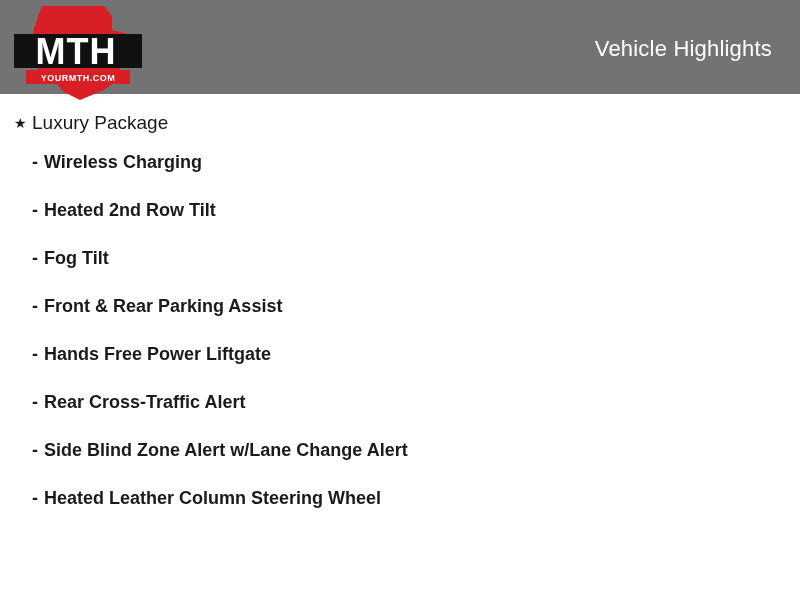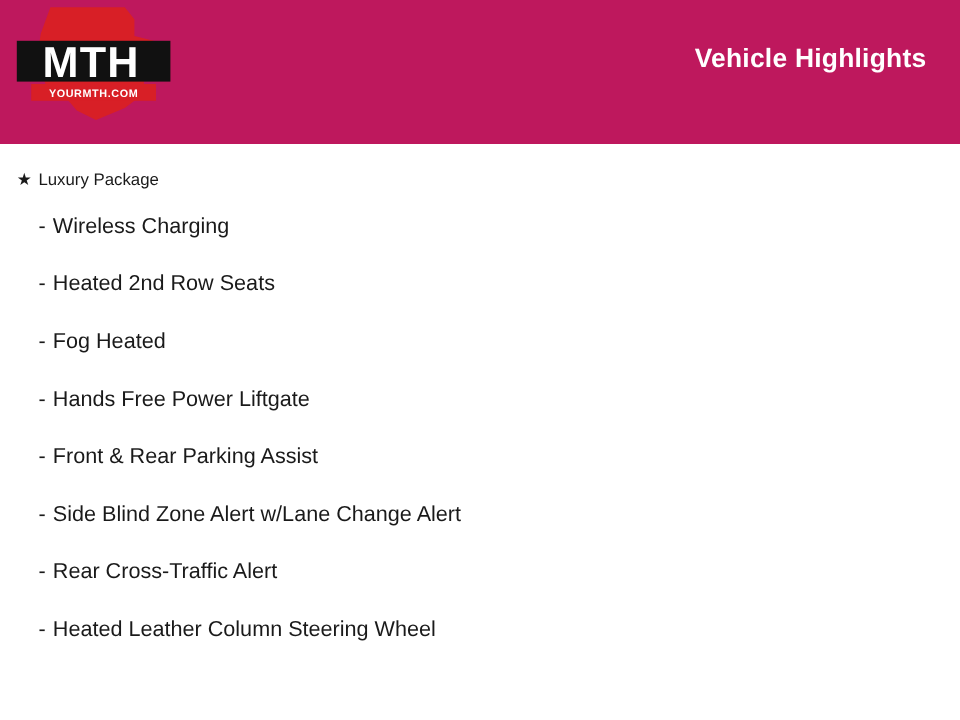--- a/index.html
+++ b/index.html
@@ -11,41 +11,41 @@
     height: 600px;
     background: #ffffff;
     font-family: "Liberation Sans", sans-serif;
     overflow: hidden;
   }
 
   
   .header {
     position: relative;
     width: 800px;
-    height: 120px;
-    background: #be185d;
+    height: 94px;
+    background: #737373;
     box-sizing: border-box;
   }
   .logo {
     position: absolute;
     left: 8px;
     top: 4px;
     width: 140px;
     height: 100px;
   }
   .logo svg {
     display: block;
   }
   .header-title {
     position: absolute;
     right: 28px;
     top: 36px;
     color: #ffffff;
     font-size: 22px;
-    font-weight: 700;
+    font-weight: 400;
     letter-spacing: 0.2px;
     white-space: nowrap;
   }
 
   
   .content {
     padding: 14px 0 0 0;
   }
   .group {
     margin: 0;
@@ -60,37 +60,38 @@
   }
   .bullet-star {
     display: inline-block;
     width: 18px;
     font-size: 14px;
     color: #1a1a1a;
     line-height: 1;
     text-align: left;
   }
   .group-title-text {
-    font-size: 14px;
+    font-size: 19px;
     color: #1a1a1a;
   }
   .feature-list {
     list-style: none;
     margin: 0;
     padding: 0;
   }
   .feature-item {
     display: block;
     font-size: 18px;
     color: #1a1a1a;
     padding: 0 0 0 32px;
     height: 48px;
     line-height: 48px;
     white-space: nowrap;
     overflow: hidden;
+    font-weight: bold;
   }
   .dash {
     display: inline-block;
     margin-right: 6px;
   }
 </style>
 </head>
 <body>
 
 <div class="header">
@@ -120,36 +121,36 @@
     <div class="group-title">
       <span class="bullet-star">★</span>
       <span class="group-title-text">Luxury Package</span>
     </div>
 
     <ul class="feature-list">
       <li class="feature-item">
         <span class="dash">-</span><span>Wireless Charging</span>
       </li>
       <li class="feature-item">
-        <span class="dash">-</span><span>Heated 2nd Row Seats</span>
+        <span class="dash">-</span><span>Heated 2nd Row Tilt</span>
       </li>
       <li class="feature-item">
-        <span class="dash">-</span><span>Fog Heated</span>
+        <span class="dash">-</span><span>Fog Tilt</span>
+      </li>
+      <li class="feature-item">
+        <span class="dash">-</span><span>Front &amp; Rear Parking Assist</span>
       </li>
       <li class="feature-item">
         <span class="dash">-</span><span>Hands Free Power Liftgate</span>
       </li>
       <li class="feature-item">
-        <span class="dash">-</span><span>Front &amp; Rear Parking Assist</span>
+        <span class="dash">-</span><span>Rear Cross-Traffic Alert</span>
       </li>
       <li class="feature-item">
         <span class="dash">-</span><span>Side Blind Zone Alert w/Lane Change Alert</span>
-      </li>
-      <li class="feature-item">
-        <span class="dash">-</span><span>Rear Cross-Traffic Alert</span>
       </li>
       <li class="feature-item">
         <span class="dash">-</span><span>Heated Leather Column Steering Wheel</span>
       </li>
     </ul>
   </div>
 
 </div>
 
 </body></html>

